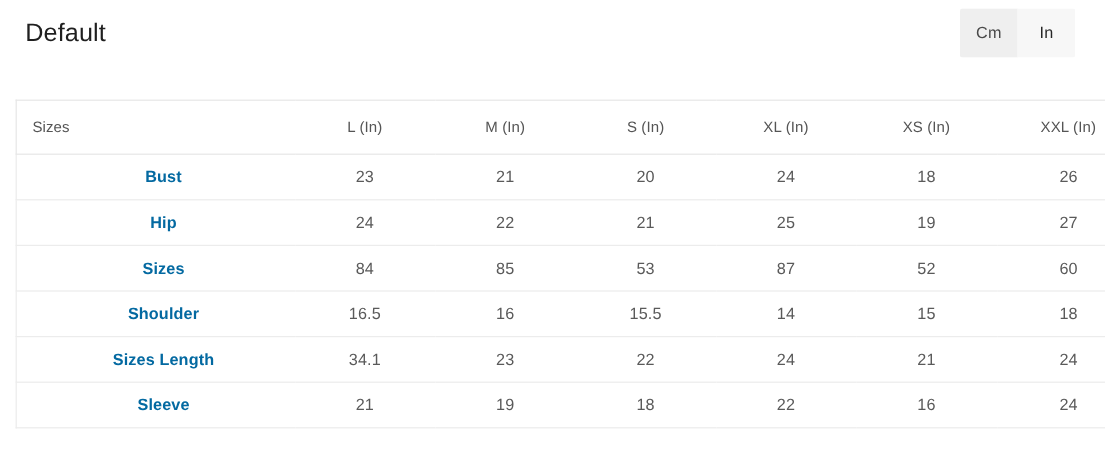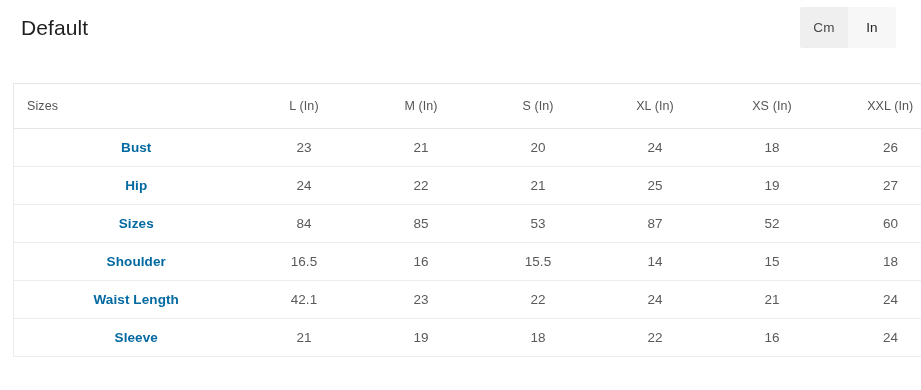--- a/index.html
+++ b/index.html
@@ -211,22 +211,22 @@
           <td class="row-label">Shoulder</td>
           <td>16.5</td>
           <td>16</td>
           <td>15.5</td>
           <td>14</td>
           <td>15</td>
           <td>18</td>
         </tr>
 
         <tr>
-          <td class="row-label">Waist Length</td>
-          <td>42.1</td>
+          <td class="row-label">Sizes Length</td>
+          <td>34.1</td>
           <td>23</td>
           <td>22</td>
           <td>24</td>
           <td>21</td>
           <td>24</td>
         </tr>
 
         <tr>
           <td class="row-label">Sleeve</td>
           <td>21</td>

